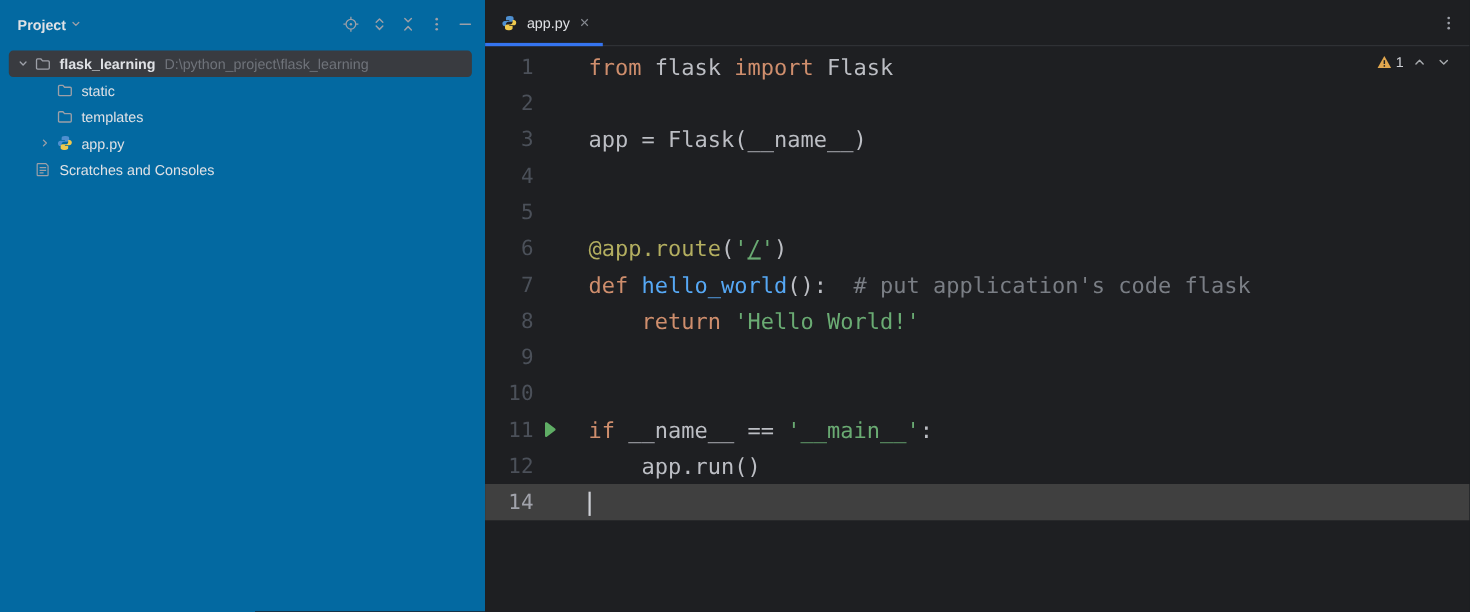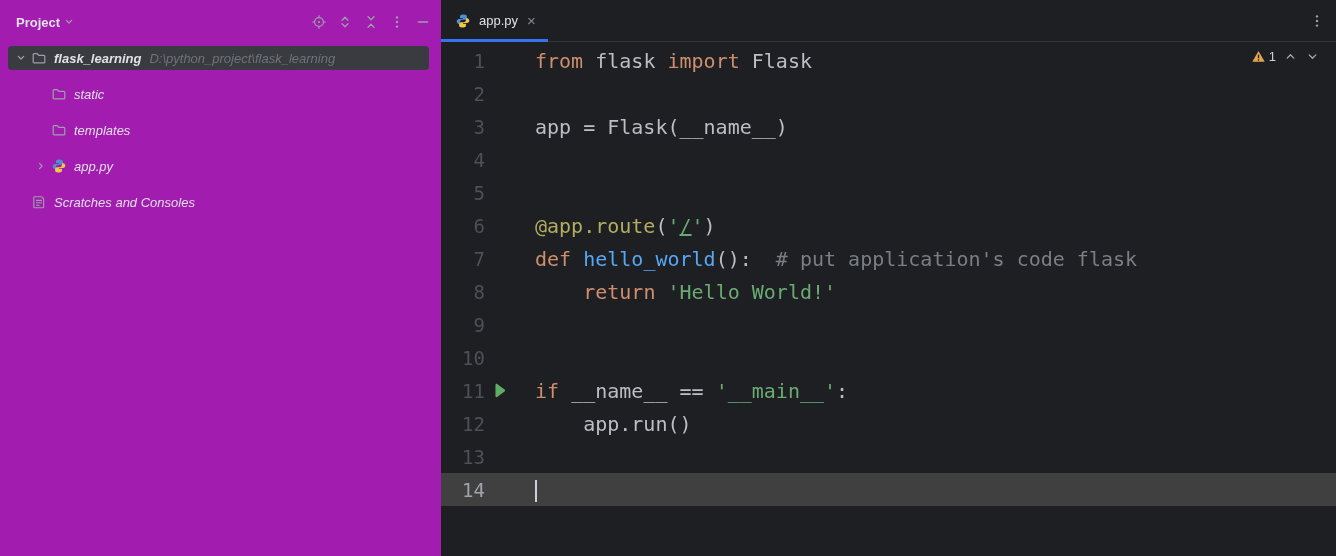--- a/index.html
+++ b/index.html
@@ -5,29 +5,29 @@
   * { margin:0; padding:0; box-sizing:border-box; }
   html,body { width:1336px; height:556px; overflow:hidden; }
   body {
     background:#1e1f22;
     font-family:"Liberation Sans","DejaVu Sans",sans-serif;
     color:#dfe1e5;
   }
   .app { position:relative; width:1336px; height:556px; display:flex; }
 
   
-  .panel { width:441px; flex:none; background:#a21caf; display:flex; flex-direction:column; }
+  .panel { width:441px; flex:none; background:#0369a1; display:flex; flex-direction:column; }
   .panel-header { height:44px; flex:none; display:flex; align-items:center; padding:0 10px 0 16px; }
   .ph-title { font-size:13px; font-weight:700; color:#dfe1e5; }
   .ph-chev { margin-left:2px; display:flex; align-items:center; }
   .ph-icons { margin-left:auto; display:flex; align-items:center; gap:10px; }
   .ph-icons .icon-btn { width:16px; height:16px; display:flex; align-items:center; justify-content:center; cursor:pointer; }
 
   .tree { padding-top:2px; }
-  .tree-row { height:24px; display:flex; align-items:center; margin:0 12px 12px 8px; border-radius:4px; font-size:13px; color:#dfe1e5; white-space:nowrap; cursor:default;font-style:italic; }
+  .tree-row { height:24px; display:flex; align-items:center; margin:0 12px 0 8px; border-radius:4px; font-size:13px; color:#dfe1e5; white-space:nowrap; cursor:default; }
   .tree-row.selected { background:#393b40; }
   .tr-chev { width:18px; flex:none; display:flex; align-items:center; justify-content:center; }
   .tr-icon { width:18px; flex:none; display:flex; align-items:center; justify-content:center; margin-right:6px; }
   .tr-label { }
   .tree-row.root .tr-label { font-weight:600; }
   .tr-path { color:#6f737a; margin-left:8px; font-weight:400; }
 
   
   .editor { flex:1; display:flex; flex-direction:column; background:#1e1f22; min-width:0; }
   .tabbar { height:42px; flex:none; display:flex; align-items:center; border-bottom:1px solid #313438; position:relative; }
@@ -243,25 +243,20 @@
                 <path d="M4.2 2.7c0-.8.9-1.3 1.6-.9l7 5.3c.6.4.6 1.4 0 1.8l-7 5.3c-.7.5-1.6 0-1.6-.9z" fill="#5fad65"></path>
               </svg>
             </span>
             <span class="ctext"><span class="kw">if</span><span class="df"> __name__ == </span><span class="str">'__main__'</span><span class="df">:</span></span>
           </div>
           <div class="cline">
             <span class="lnum">12</span>
             <span class="gicon"></span>
             <span class="ctext"><span class="df">    app.run()</span></span>
           </div>
-          <div class="cline">
-            <span class="lnum">13</span>
-            <span class="gicon"></span>
-            <span class="ctext"></span>
-          </div>
           <div class="cline caret-line">
             <span class="lnum active">14</span>
             <span class="gicon"></span>
             <span class="ctext"><span class="caret"></span></span>
           </div>
         </div>
       <div class="inspect">
         <span class="icon-btn">
           <svg viewBox="0 0 16 16" width="15" height="15">
               <path d="M8 2 14.6 13.6H1.4z" fill="#e0a64e"></path>

